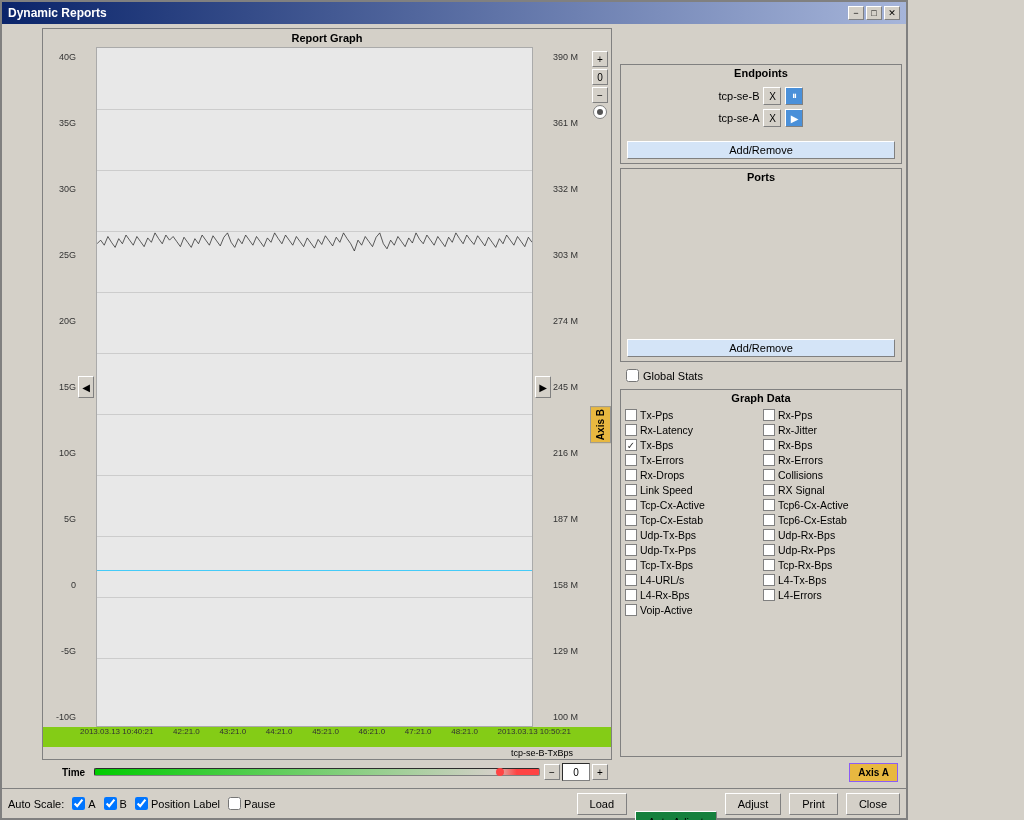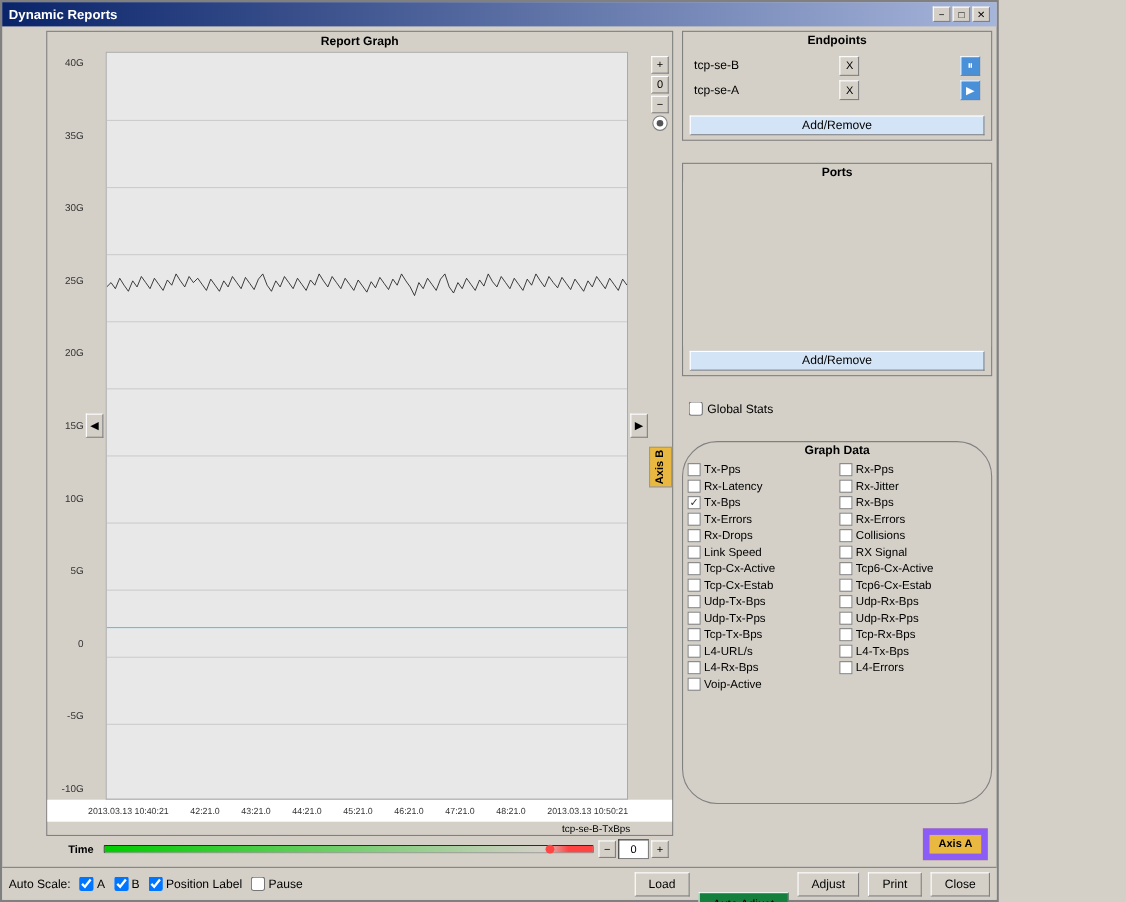--- a/index.html
+++ b/index.html
@@ -145,25 +145,24 @@
       display: flex;
       align-items: center;
       justify-content: center;
       font-size: 10px;
       z-index: 10;
     }
     .nav-left { left: 0px; }
     .x-axis {
       height: 20px;
       display: flex;
-      align-items: center;
       padding: 0 2px;
       font-size: 8px;
       color: #333;
-      background: #ffffff;
+      background: #84cc16;
     }
     .x-labels {
       flex: 1;
       display: flex;
       justify-content: space-between;
       margin-left: 35px;
       margin-right: 38px;
     }
     .x-center-label {
       text-align: right;
@@ -278,39 +277,40 @@
       border-left-color: #fff;
       margin-top: 36px;
     }
     
     .right-panel {
       width: 290px;
       flex-shrink: 0;
       display: flex;
       flex-direction: column;
       padding: 4px;
-      gap: 20px;
+      gap: 4px;
+      margin-top: 36px;
     }
     .section-box {
       background: #d4d0c8;
       border: 1px solid #808080;
     }
     .section-title {
       text-align: center;
       font-weight: bold;
       padding: 2px;
       font-size: 11px;
     }
     .endpoints-content {
       padding: 6px 10px;
     }
     .endpoint-row {
       display: flex;
       align-items: center;
-      justify-content: space-between;
+      justify-content: center;
       gap: 4px;
       margin-bottom: 4px;
     }
     .endpoint-label {
       font-size: 11px;
     }
     .ep-btn {
       width: 18px;
       height: 18px;
       background: #d4d0c8;
@@ -457,20 +457,33 @@
 
                 <svg class="signal-line" viewBox="0 0 600 400" preserveAspectRatio="none">
                   <polyline fill="none" stroke="#222" stroke-width="1" points="0,270 5,265 10,272 15,260 20,268 25,275 30,263 35,270 40,258 45,265 50,272 55,260 60,267 65,274 70,262 75,268 80,255 85,263 90,270 95,258 100,265 105,260 110,267 115,274 120,261 125,268 130,275 135,263 140,270 145,258 150,265 155,272 160,259 165,266 170,273 175,261 180,255 185,268 190,275 195,263 200,270 205,258 210,265 215,272 220,260 225,267 230,274 235,262 240,268 245,255 250,263 255,270 260,258 265,265 270,272 275,260 280,267 285,274 290,262 295,269 300,276 305,264 310,271 315,259 320,266 325,273 330,261 335,268 340,255 345,263 350,270 355,280 360,265 365,272 370,260 375,267 380,274 385,261 390,255 395,270 400,277 405,265 410,272 415,260 420,267 425,274 430,262 435,269 440,255 445,264 450,270 455,258 460,265 465,272 470,260 475,267 480,274 485,261 490,268 495,255 500,263 505,270 510,258 515,265 520,271 525,259 530,266 535,273 540,261 545,268 550,275 555,263 560,270 565,258 570,265 575,272 580,260 585,267 590,274 595,261 600,268"></polyline>
                 </svg>
               </div>
             </div>
 
             <div class="nav-arrow" style="right:0; top:50%; position:absolute;">▶</div>
           </div>
 
+          <div class="y-axis-right">
+            <span>390 M</span>
+            <span>361 M</span>
+            <span>332 M</span>
+            <span>303 M</span>
+            <span>274 M</span>
+            <span>245 M</span>
+            <span>216 M</span>
+            <span>187 M</span>
+            <span>158 M</span>
+            <span>129 M</span>
+            <span>100 M</span>
+          </div>
 
           <div class="axis-b-container">
             <div class="axis-b-controls">
               <button class="small-btn">+</button>
               <button class="small-btn">0</button>
               <button class="small-btn">−</button>
               <div class="radio-circle">
                 <div style="width:6px;height:6px;background:#555;border-radius:50%;"></div>
               </div>
             </div>
@@ -532,21 +545,21 @@
         <div class="section-title">Ports</div>
         <div class="ports-content"></div>
         <button class="add-remove-btn">Add/Remove</button>
       </div>
 
       <div class="global-stats-row">
         <input type="checkbox" style="">
         <span>Global Stats</span>
       </div>
 
-      <div class="section-box" style="flex:1;border-radius:32px;">
+      <div class="section-box" style="flex:1;">
         <div class="graph-data-title">Graph Data</div>
         <div class="checkbox-grid">
 
           <div class="cb-item">
             <div class="cb-box"></div>
             <span>Tx-Pps</span>
           </div>
           <div class="cb-item">
             <div class="cb-box"></div>
             <span>Rx-Pps</span>
@@ -664,21 +677,21 @@
 
           <div class="cb-item">
             <div class="cb-box"></div>
             <span>Voip-Active</span>
           </div>
           <div class="cb-item"></div>
         </div>
       </div>
 
       <div style="display:flex; justify-content:flex-end; padding: 2px 4px;">
-        <button style="background:#e8b840; border:6px solid #8b5cf6; padding: 3px 8px; font-weight:bold; font-size:10px; cursor:pointer;">Axis A</button>
+        <button style="background:#e8b840; border:1px solid #8b5cf6; padding: 3px 8px; font-weight:bold; font-size:10px; cursor:pointer;">Axis A</button>
       </div>
     </div>
   </div>
 
   <div class="bottom-bar">
     <span>Auto Scale:</span>
     <div class="checkbox-group">
       <input type="checkbox" checked="" style="">
       <span>A</span>
     </div>

